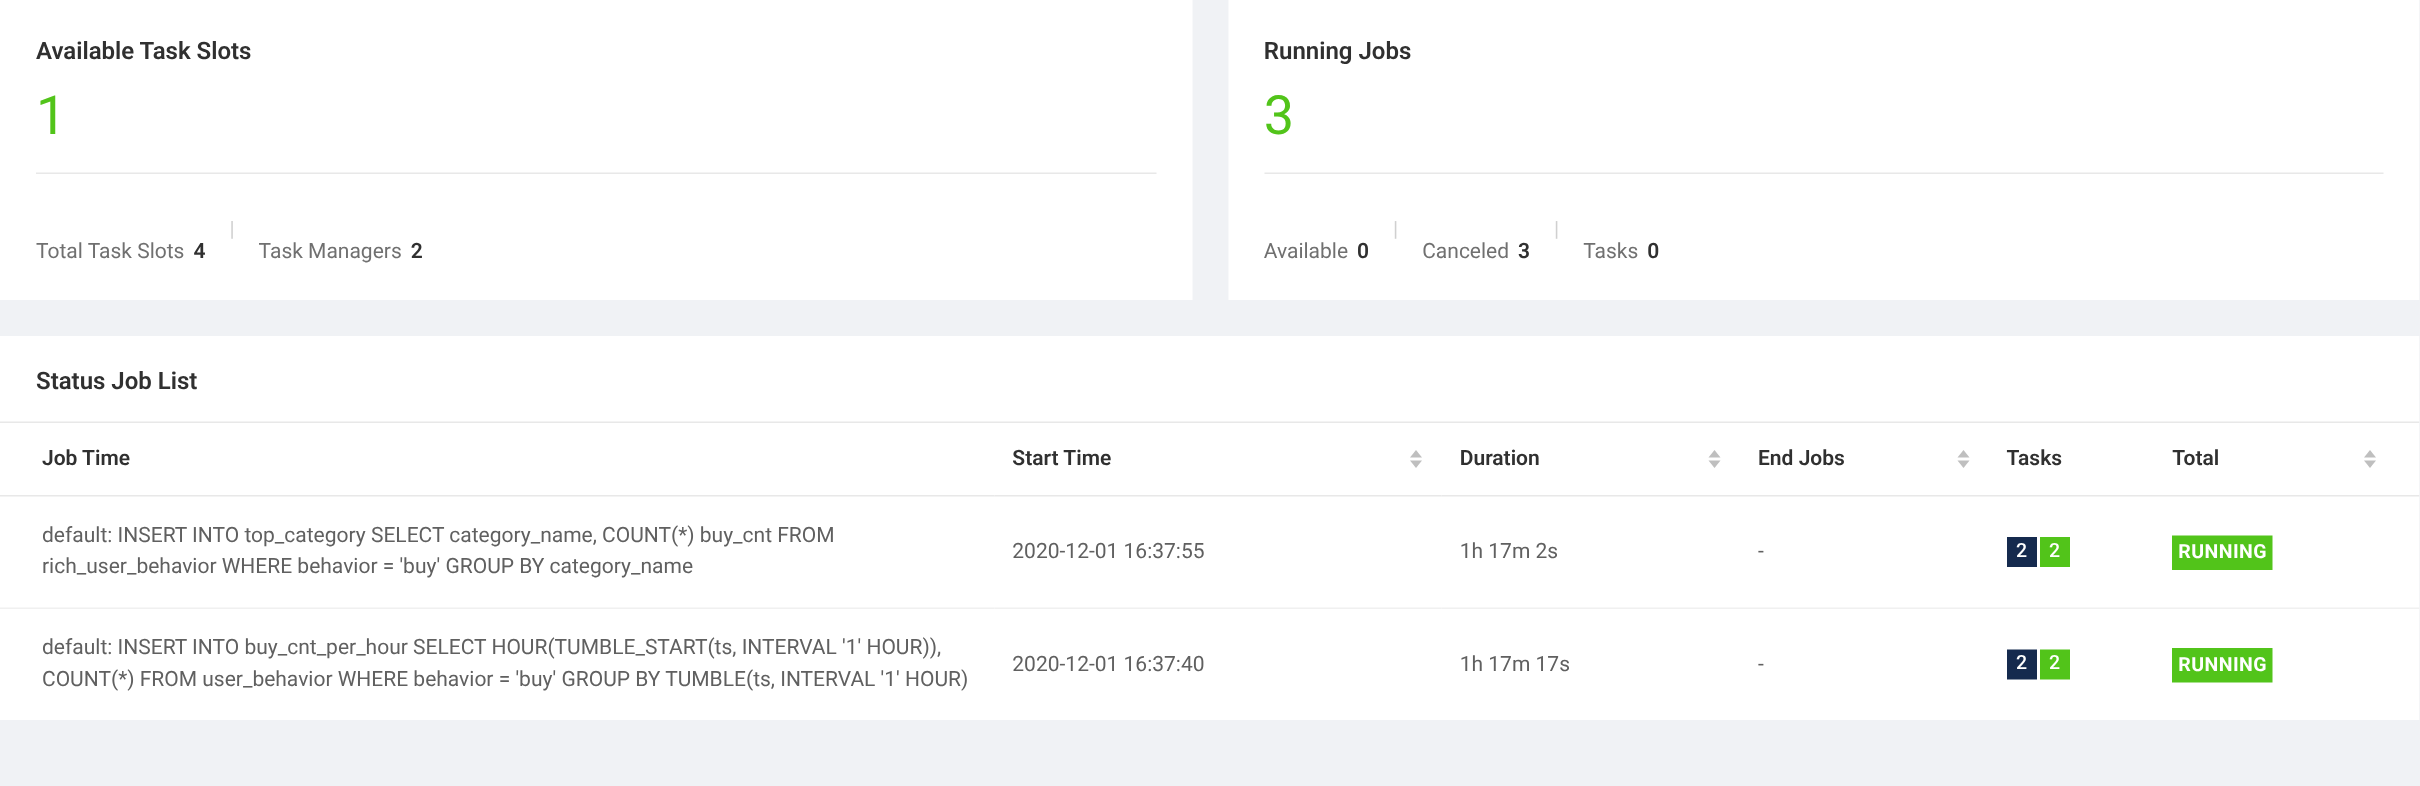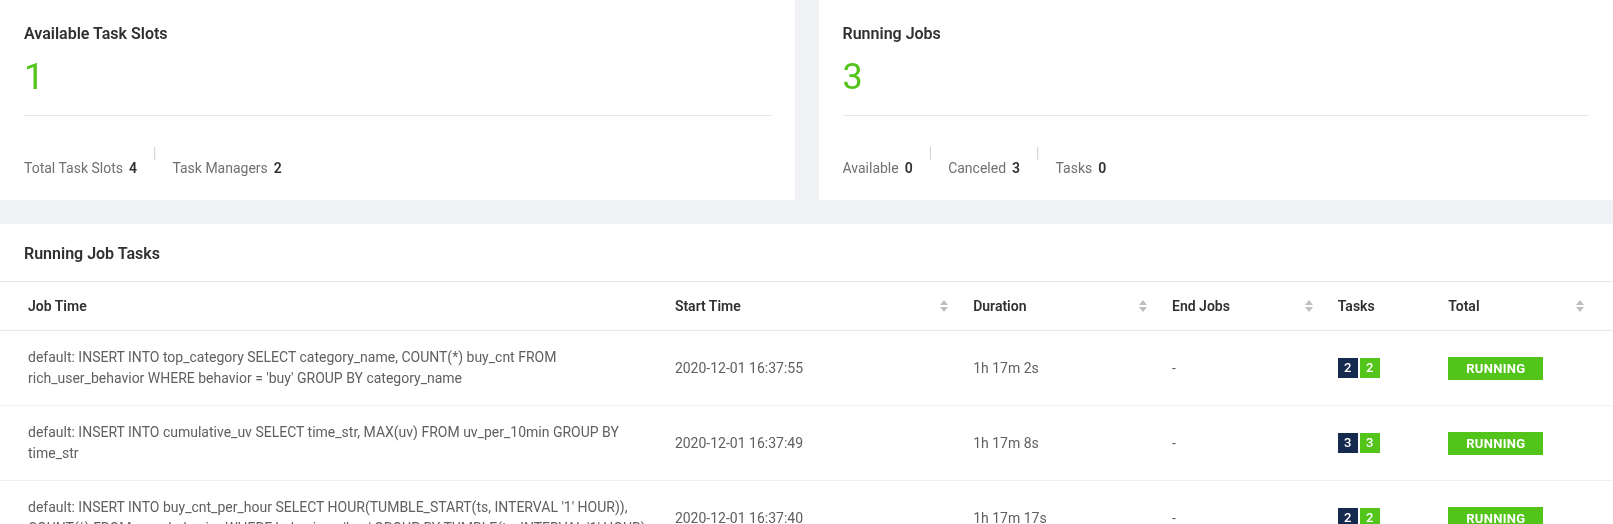--- a/index.html
+++ b/index.html
@@ -160,21 +160,21 @@
     }
     .badge.green {
       background: #52c41a;
     }
     .status-badge {
       display: inline-block;
       background: #52c41a;
       color: #fff;
       font-weight: 700;
       font-size: 13px;
-      padding: 4px 18px;
+      padding: 4px 4px;
       letter-spacing: 0.3px;
     }
     .th-sort-wrap {
       display: flex;
       align-items: center;
       justify-content: space-between;
       gap: 8px;
     }
   </style>
 </head>
@@ -217,21 +217,21 @@
         <span class="stat-item">
           <span>Tasks</span>
           <span class="stat-value">0</span>
         </span>
       </div>
     </div>
   </div>
 
   <div class="job-list-card">
     <div class="job-list-header">
-      <div class="job-list-title">Running Job Tasks</div>
+      <div class="job-list-title">Status Job List</div>
     </div>
     <table>
       <thead>
         <tr>
           <th class="col-jobname">
             <span>Job Time</span>
           </th>
           <th class="col-start has-sort">
             <div class="th-sort-wrap">
               <span>Start Time</span>
@@ -291,31 +291,20 @@
       </thead>
       <tbody id="job-rows">
       <tr>
             <td class="job-name-cell">default: INSERT INTO top_category SELECT category_name, COUNT(*) buy_cnt FROM rich_user_behavior WHERE behavior = 'buy' GROUP BY category_name</td>
             <td>2020-12-01 16:37:55</td>
             <td>1h 17m 2s</td>
             <td>-</td>
             <td><span class="task-badges">
                 <span class="badge dark">2</span>
                 <span class="badge green">2</span>
-              </span></td>
-            <td><span class="status-badge">RUNNING</span></td>
-          </tr>
-          <tr>
-            <td class="job-name-cell">default: INSERT INTO cumulative_uv SELECT time_str, MAX(uv) FROM uv_per_10min GROUP BY time_str</td>
-            <td>2020-12-01 16:37:49</td>
-            <td>1h 17m 8s</td>
-            <td>-</td>
-            <td><span class="task-badges">
-                <span class="badge dark">3</span>
-                <span class="badge green">3</span>
               </span></td>
             <td><span class="status-badge">RUNNING</span></td>
           </tr>
           <tr>
             <td class="job-name-cell">default: INSERT INTO buy_cnt_per_hour SELECT HOUR(TUMBLE_START(ts, INTERVAL '1' HOUR)), COUNT(*) FROM user_behavior WHERE behavior = 'buy' GROUP BY TUMBLE(ts, INTERVAL '1' HOUR)</td>
             <td>2020-12-01 16:37:40</td>
             <td>1h 17m 17s</td>
             <td>-</td>
             <td><span class="task-badges">
                 <span class="badge dark">2</span>

